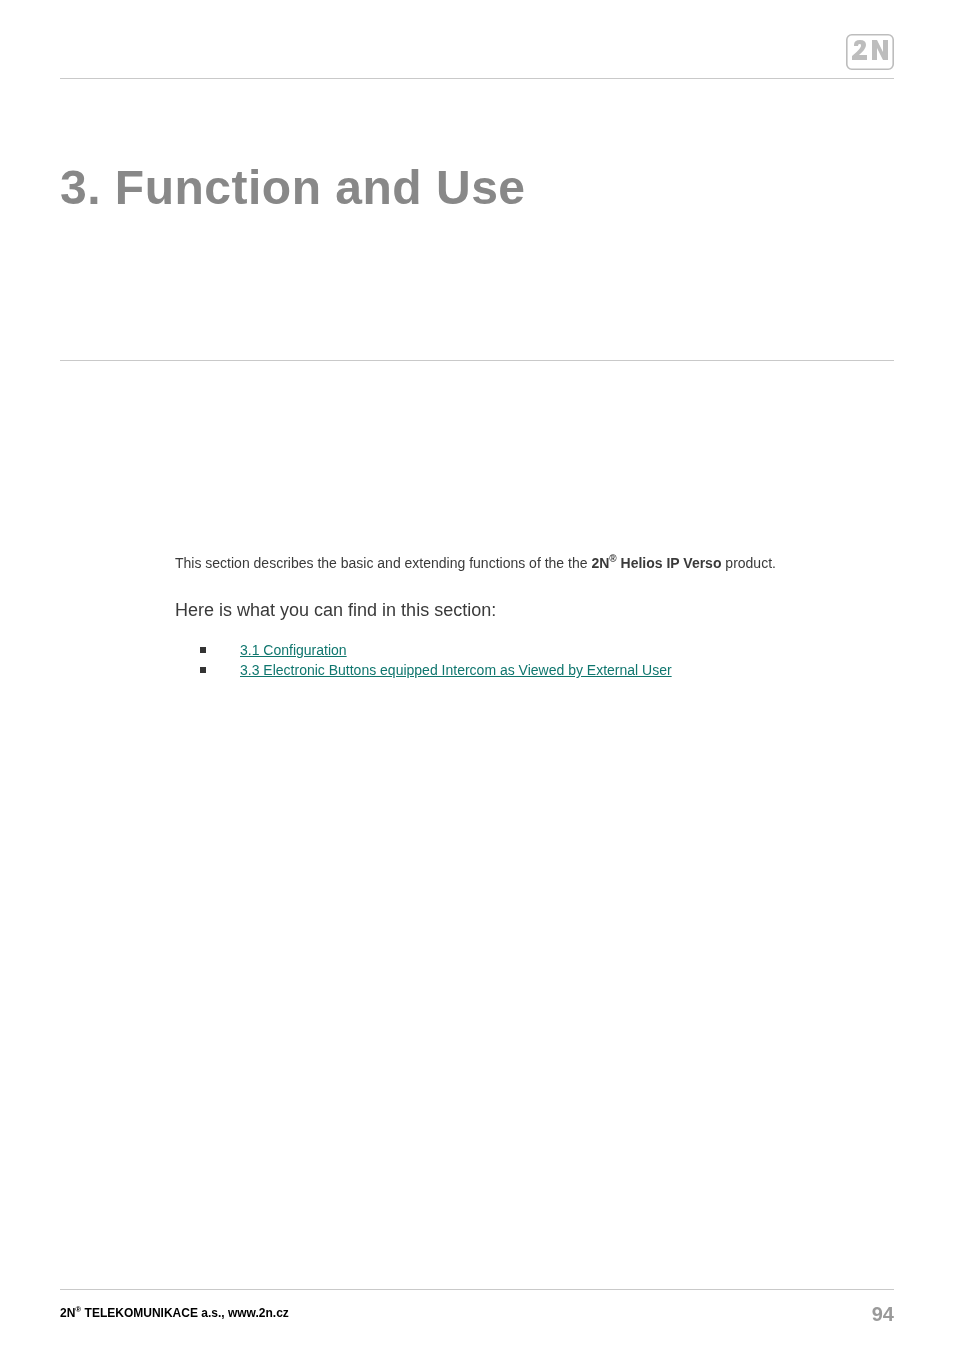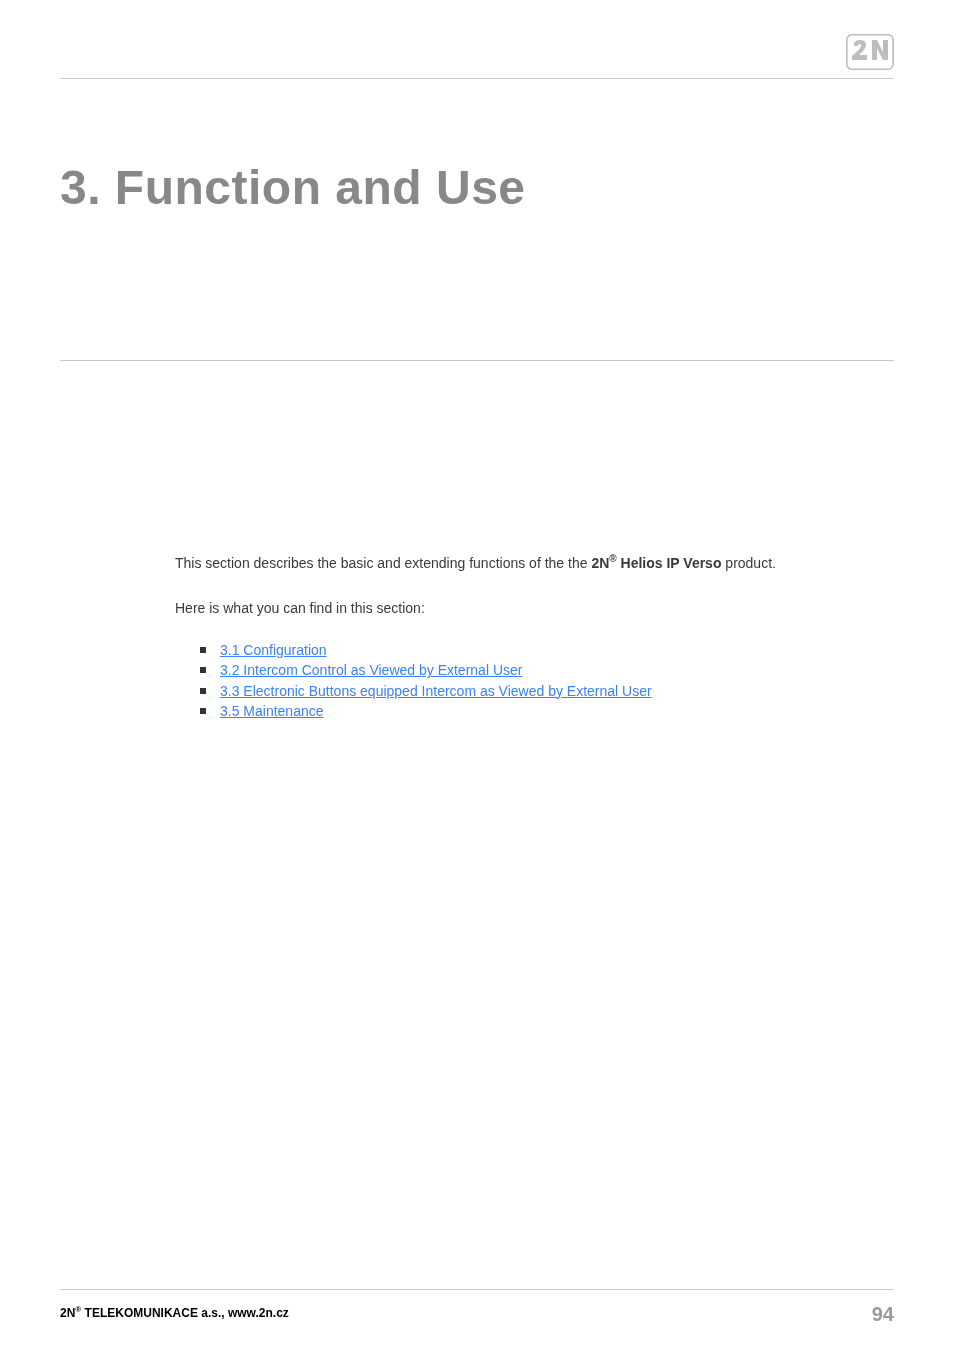--- a/index.html
+++ b/index.html
@@ -62,21 +62,21 @@
     color: #3a3a3a;
     margin-top: 21px;
   }
   .intro .bold { font-weight: bold; }
   .intro sup { font-size: 10px; vertical-align: super; }
   .intro2 {
     position: absolute;
     left: 175px;
     right: 60px;
     top: 600px;
-    font-size: 14px;
+    font-size: 18px;
     color: #3a3a3a;
   }
   ul.toc {
     position: absolute;
     left: 200px;
     right: 60px;
     top: 640px;
     margin: 0;
     padding: 0;
     list-style: none;
@@ -90,21 +90,22 @@
   ul.toc li::before {
     content: "";
     position: absolute;
     left: 0;
     top: 7px;
     width: 6px;
     height: 6px;
     background: #333;
   }
   ul.toc a {
-    color: #3b82f6;
+    color: #0f766e;
+    margin-left: 20px;
   }
   .bottom-rule {
     position: absolute;
     left: 60px;
     right: 60px;
     bottom: 60px;
     border-top: 1px solid #c9c9c9;
   }
   .footer-left {
     position: absolute;
@@ -147,23 +148,21 @@
   <div class="mid-rule"></div>
 
   <div class="intro">
     <span>This section describes the basic and extending functions of the the </span><span class="bold"><span>2N</span><sup>®</sup><span> Helios IP Verso</span></span><span> product.</span>
   </div>
 
   <div class="intro2">Here is what you can find in this section:</div>
 
   <ul class="toc">
     <li><a href="#">3.1 Configuration</a></li>
-    <li><a href="#">3.2 Intercom Control as Viewed by External User</a></li>
     <li><a href="#">3.3 Electronic Buttons equipped Intercom as Viewed by External User</a></li>
-    <li><a href="#">3.5 Maintenance</a></li>
   </ul>
 
   <div class="bottom-rule"></div>
 
   <div class="footer-left">
     <span>2N</span><sup>®</sup><span> TELEKOMUNIKACE a.s., www.2n.cz</span>
   </div>
 
   <div class="footer-right">94</div>
 

